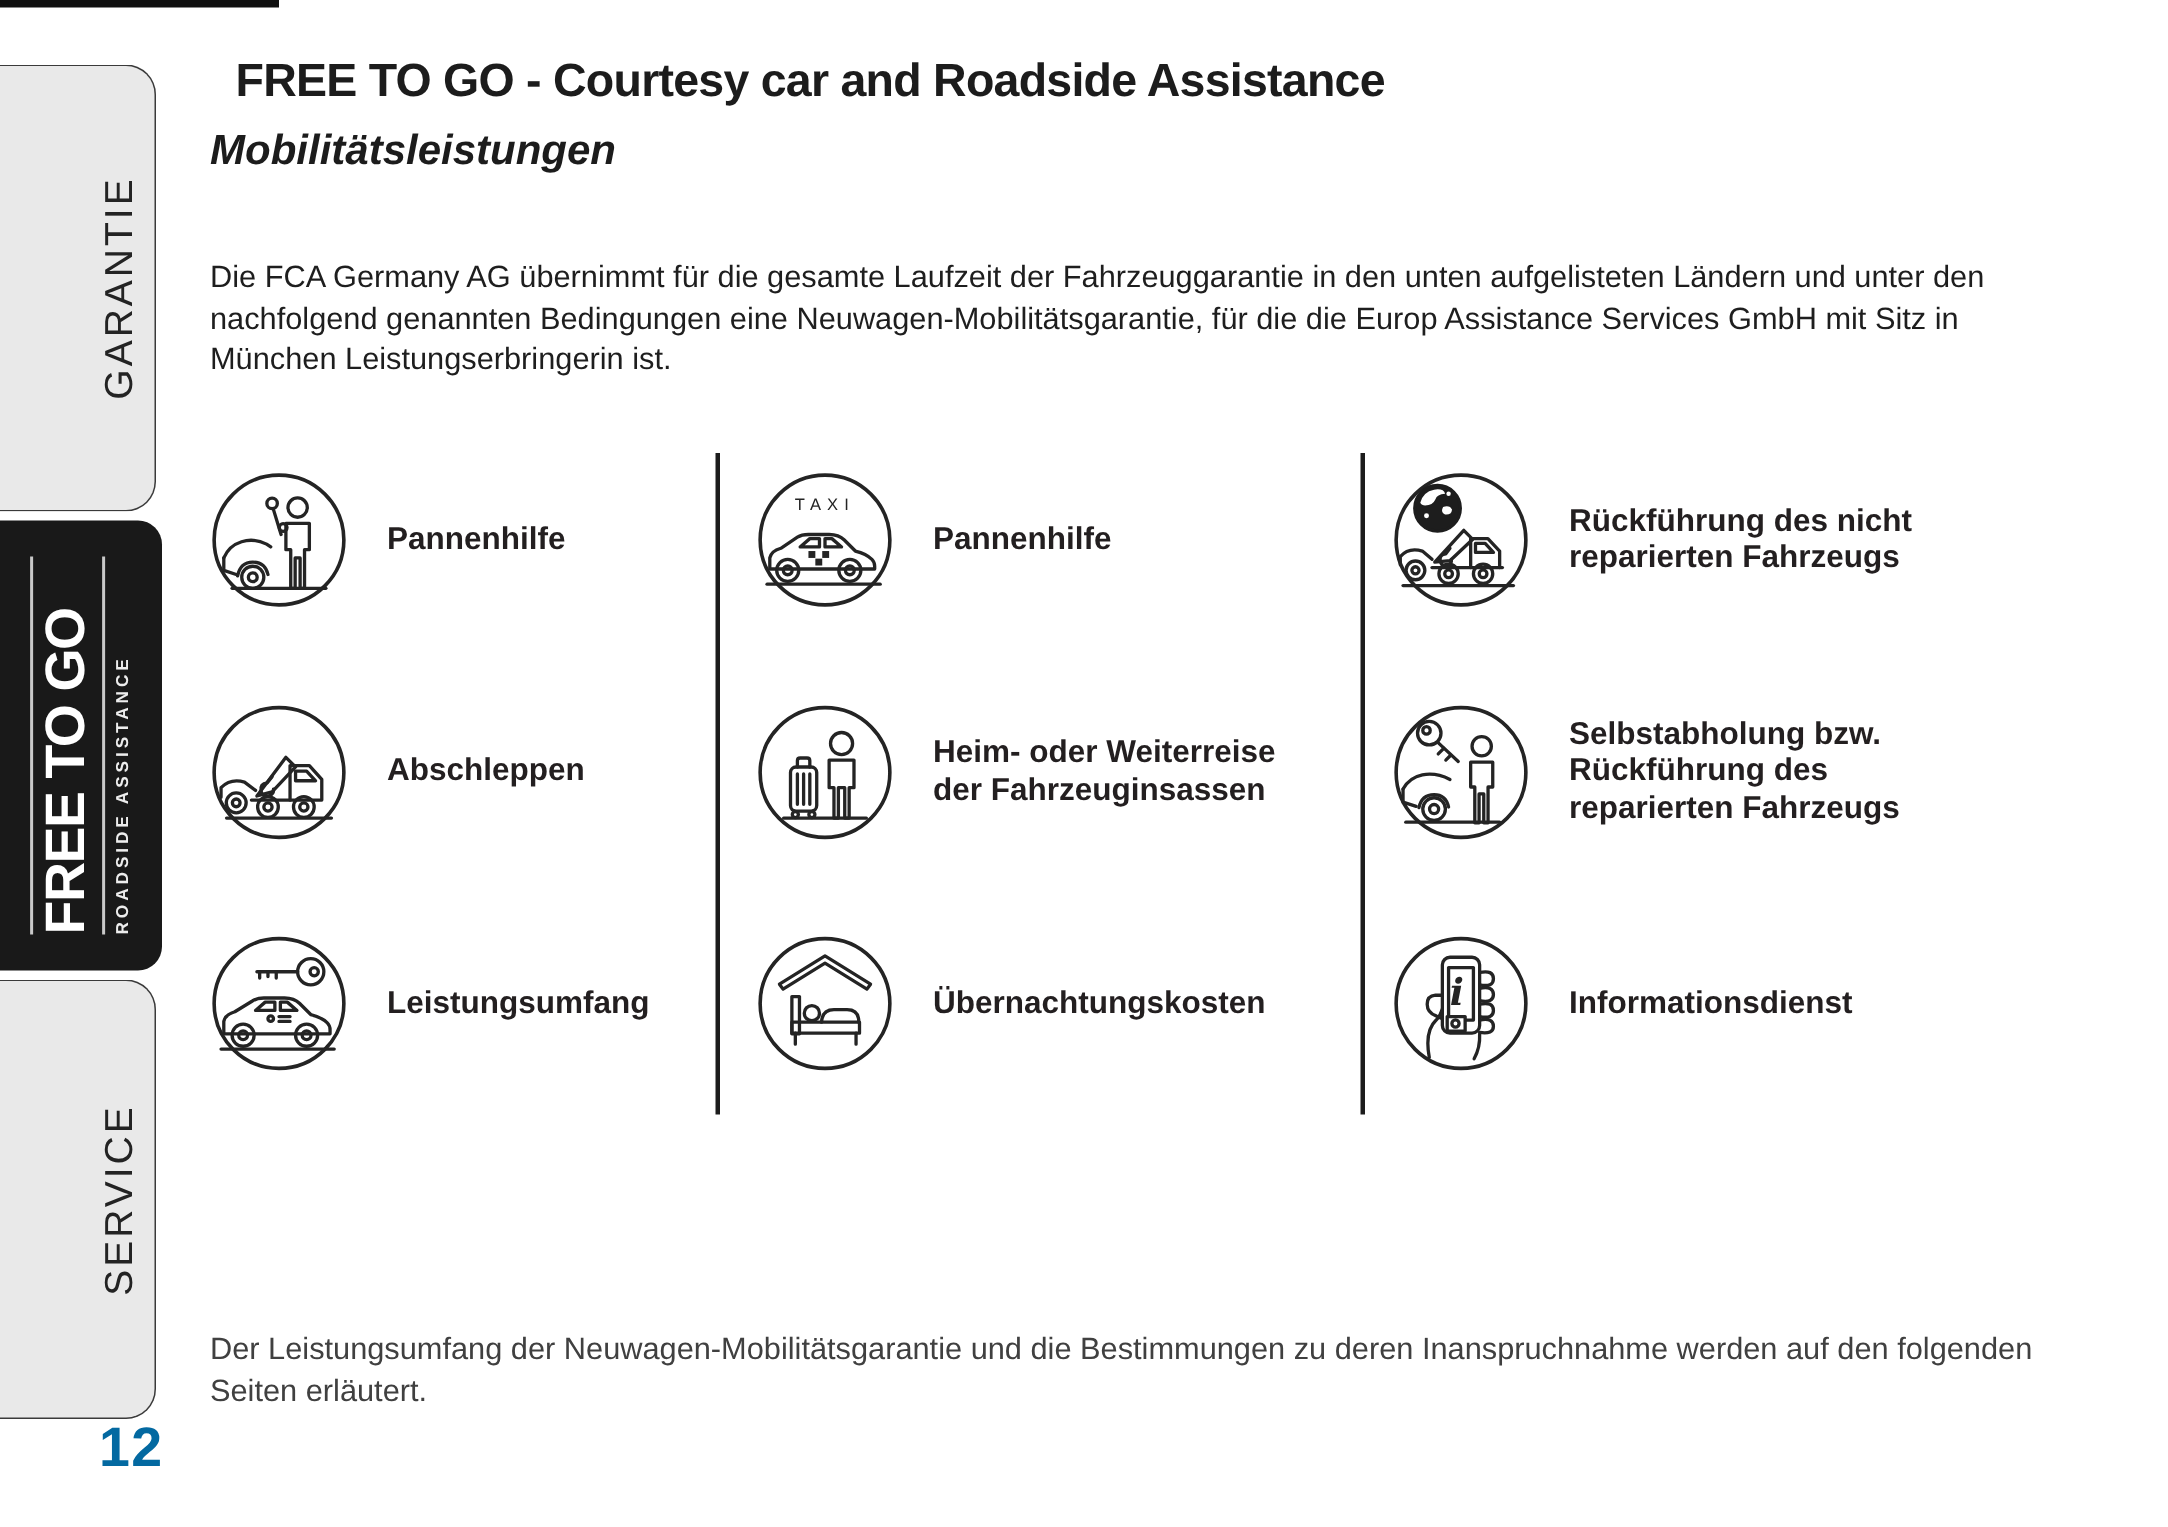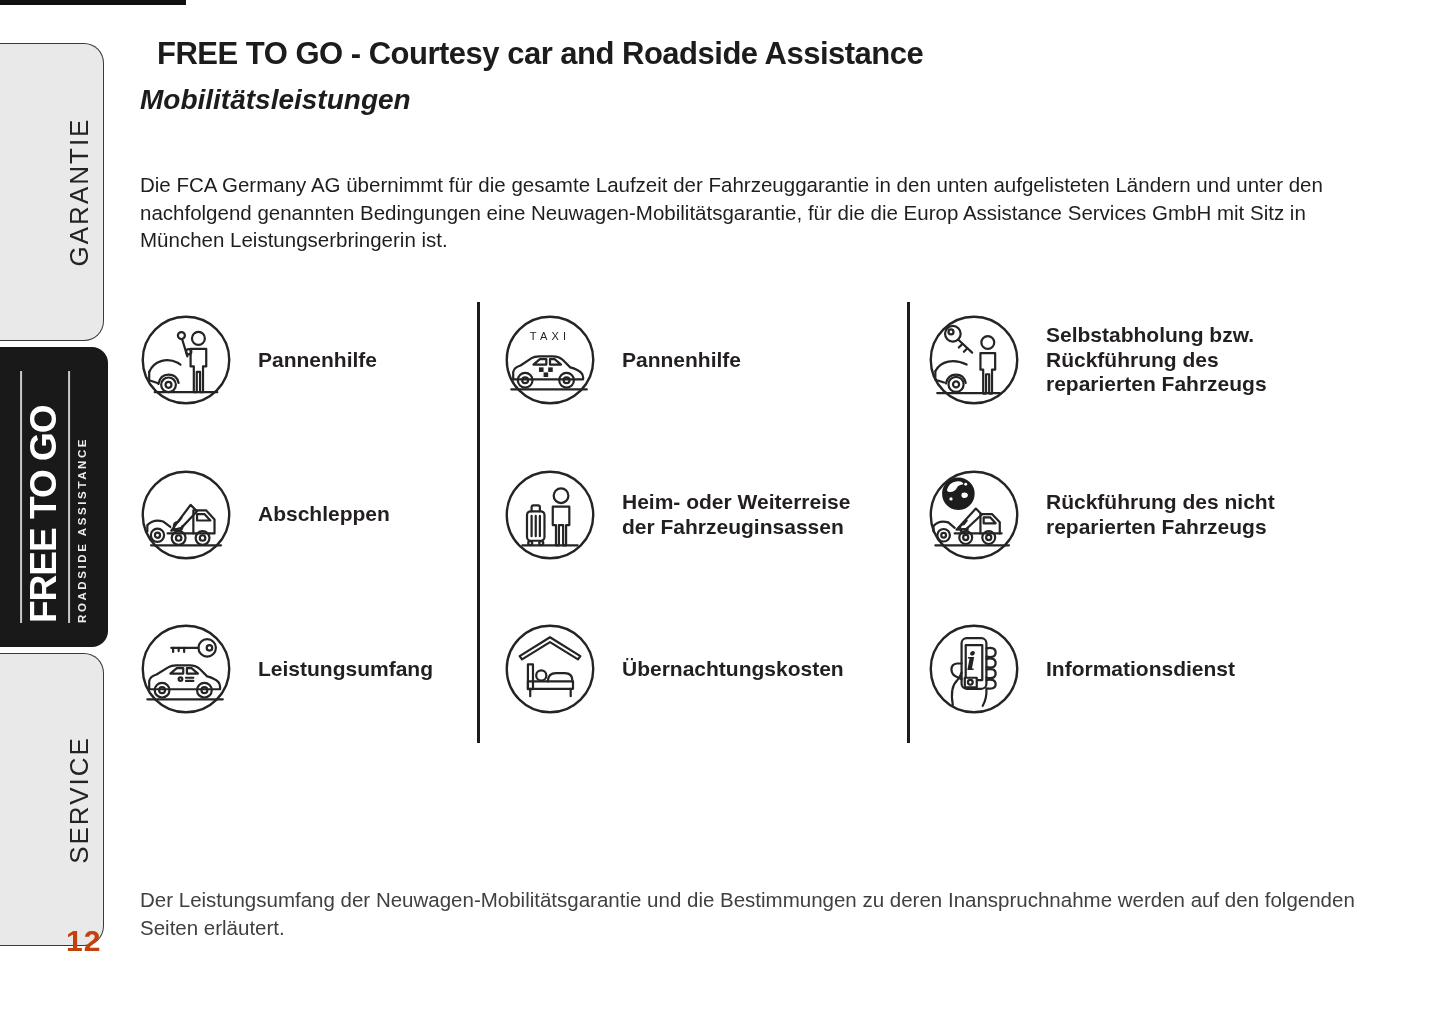--- a/index.html
+++ b/index.html
@@ -83,22 +83,22 @@
   .info-i{
     font-family:"DejaVu Serif","Liberation Serif",serif;
     font-style:italic;font-weight:bold;font-size:27px;fill:#242424;stroke:none;
   }
   
   .footer-note{
     position:absolute;left:140px;top:886px;width:1240px;
     font-size:20.5px;line-height:27.5px;color:#404040;
   }
   .page-number{
-    position:absolute;left:66px;top:924px;
-    font-size:30px;font-weight:bold;color:#c2410c;letter-spacing:1px;
+    position:absolute;left:66px;top:944px;
+    font-size:37px;font-weight:bold;color:#0369a1;letter-spacing:1px;
   }
 </style>
 </head>
 <body>
 
 <div class="corner-mark"></div>
 
 <div class="tab tab-light" id="tab-garantie">
   <div class="tab-label-vert">GARANTIE</div>
 </div>
@@ -246,41 +246,20 @@
           <path d="M28.5 71.5 v8 M72.5 71.5 v8"></path>
         </g>
       </svg>
       <div class="svc-label">Übernachtungskosten</div>
     </div>
   </div>
 
   <div class="svc-divider"></div>
 
   <div class="svc-col svc-col-3">
-
-    <div class="svc-row">
-      <svg class="svc-icon" viewBox="0 0 100 100" width="92" height="92">
-        <g fill="none" stroke="#242424" stroke-width="2.4" stroke-linecap="round" stroke-linejoin="round">
-          <circle cx="50" cy="50" r="47" stroke-width="2.6"></circle>
-          <line x1="10" y1="86" x2="78" y2="86"></line>
-          <circle cx="27" cy="21.5" r="8.5"></circle>
-            <circle cx="25" cy="19.5" r="2.7"></circle>
-          <path d="M33 28 L48 42"></path>
-          <path d="M37.5 32.5 l-4 4 M42.5 37.5 l-3.5 3.5"></path>
-          <circle cx="65" cy="31" r="7"></circle>
-          <path d="M57 42.5 h16 v18 h-3.4 v26 h-3.1 v-21 h-3.4 v21 h-3.1 v-26 H57 z"></path>
-          <path d="M8 62 C14 51 28 48 42 55"></path>
-          <path d="M8 62 v9.5 l9.5 3"></path>
-          <path d="M19.5 75.5 q2 -9.5 11 -9.5 q8.5 0 10.5 9"></path>
-          <circle cx="30.5" cy="76.5" r="8.2"></circle>
-            <circle cx="30.5" cy="76.5" r="3.3"></circle>
-        </g>
-      </svg>
-      <div class="svc-label">Selbstabholung bzw. Rückführung des reparierten Fahrzeugs</div>
-    </div>
 
     <div class="svc-row">
       <svg class="svc-icon" viewBox="0 0 100 100" width="92" height="92">
         <g fill="none" stroke="#242424" stroke-width="2.4" stroke-linecap="round" stroke-linejoin="round">
           <circle cx="50" cy="50" r="47" stroke-width="2.6"></circle>
           <line x1="8" y1="83" x2="88" y2="83"></line>
           <circle cx="33" cy="27" r="16.5" fill="#1d1d1d" stroke="#1d1d1d"></circle>
           <path fill="#ffffff" stroke="none" d="M20.5 23 q2 -8 10 -9.5 q7 -1 8 3 q-6 0.5 -7 4 q-2 4.5 -7.5 4.5 q-2.5 0 -3.5 -2 z"></path>
           <path fill="#ffffff" stroke="none" d="M37 26 q5 -1.5 6.5 2 q-0.5 4 -5 3.5 q-3.5 -1.5 -1.5 -5.5 z"></path>
           <circle cx="25" cy="32.5" r="1.8" fill="#ffffff" stroke="none"></circle>
@@ -299,20 +278,41 @@
             <circle cx="66" cy="74.5" r="2.8"></circle>
         </g>
       </svg>
       <div class="svc-label">Rückführung des nicht reparierten Fahrzeugs</div>
     </div>
 
     <div class="svc-row">
       <svg class="svc-icon" viewBox="0 0 100 100" width="92" height="92">
         <g fill="none" stroke="#242424" stroke-width="2.4" stroke-linecap="round" stroke-linejoin="round">
           <circle cx="50" cy="50" r="47" stroke-width="2.6"></circle>
+          <line x1="10" y1="86" x2="78" y2="86"></line>
+          <circle cx="27" cy="21.5" r="8.5"></circle>
+            <circle cx="25" cy="19.5" r="2.7"></circle>
+          <path d="M33 28 L48 42"></path>
+          <path d="M37.5 32.5 l-4 4 M42.5 37.5 l-3.5 3.5"></path>
+          <circle cx="65" cy="31" r="7"></circle>
+          <path d="M57 42.5 h16 v18 h-3.4 v26 h-3.1 v-21 h-3.4 v21 h-3.1 v-26 H57 z"></path>
+          <path d="M8 62 C14 51 28 48 42 55"></path>
+          <path d="M8 62 v9.5 l9.5 3"></path>
+          <path d="M19.5 75.5 q2 -9.5 11 -9.5 q8.5 0 10.5 9"></path>
+          <circle cx="30.5" cy="76.5" r="8.2"></circle>
+            <circle cx="30.5" cy="76.5" r="3.3"></circle>
+        </g>
+      </svg>
+      <div class="svc-label">Selbstabholung bzw. Rückführung des reparierten Fahrzeugs</div>
+    </div>
+
+    <div class="svc-row">
+      <svg class="svc-icon" viewBox="0 0 100 100" width="92" height="92">
+        <g fill="none" stroke="#242424" stroke-width="2.4" stroke-linecap="round" stroke-linejoin="round">
+          <circle cx="50" cy="50" r="47" stroke-width="2.6"></circle>
           <rect x="36.5" y="16.5" width="27" height="55" rx="5.5"></rect>
           <rect x="41" y="24" width="18" height="38"></rect>
           <text x="47" y="51" text-anchor="middle" class="info-i">i</text>
           <rect x="40" y="59.5" width="13" height="10.5" fill="#ffffff"></rect>
           <circle cx="46" cy="64.5" r="2.6"></circle>
           <path d="M63.5 27.5 q10 -2 10 4.5 q0 6.5 -10 4.5"></path>
           <path d="M63.5 39 q10 -2 10 4.5 q0 6.5 -10 4.5"></path>
           <path d="M63.5 50.5 q10 -2 10 4.5 q0 6.5 -10 4.5"></path>
           <path d="M63.5 62 q10 -2 10 4.5 q0 6 -10 4.5"></path>
           <path d="M27 89 q-3.5 -19 5 -27 q3 -3 4.5 -8"></path>

